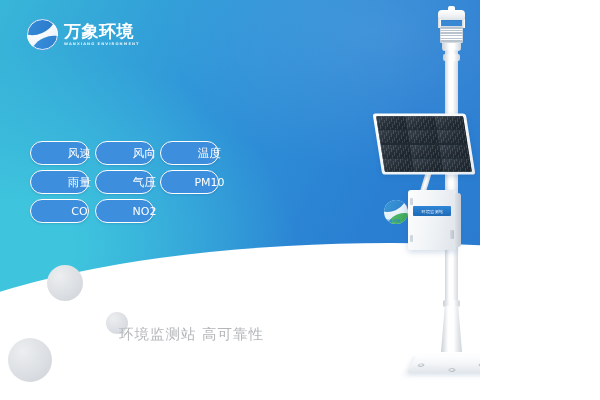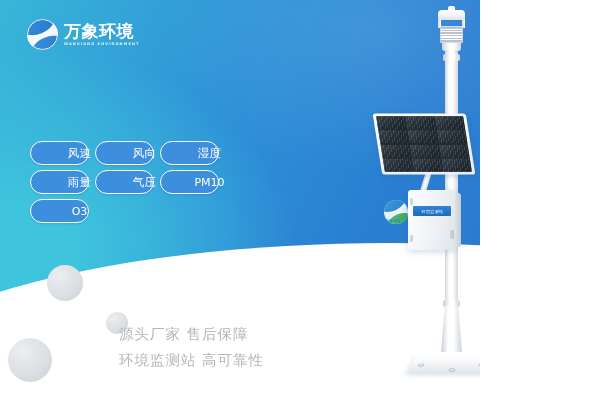--- a/index.html
+++ b/index.html
@@ -364,29 +364,29 @@
     <div class="logo-text">
       <div class="logo-cn">万象环境</div>
       <div class="logo-en">WANXIANG ENVIRONMENT</div>
     </div>
   </div>
 
 
   <div class="tags">
     <div class="tag">风速</div>
     <div class="tag">风向</div>
-    <div class="tag">湿度</div>
+    <div class="tag">温度</div>
     <div class="tag">雨量</div>
     <div class="tag">气压</div>
     <div class="tag latin">PM10</div>
-    <div class="tag latin">O3</div>
+    <div class="tag latin">CO</div>
+    <div class="tag latin">NO2</div>
   </div>
 
   <div class="tagline">
-    <div class="tagline-row">源头厂家 售后保障</div>
     <div class="tagline-row">环境监测站 高可靠性</div>
   </div>
 
   <div class="equipment">
 
     <div class="sensor">
       <div class="sensor-nub"></div>
       <div class="sensor-cap"></div>
       <div class="sensor-arm l"></div>
       <div class="sensor-arm r"></div>

